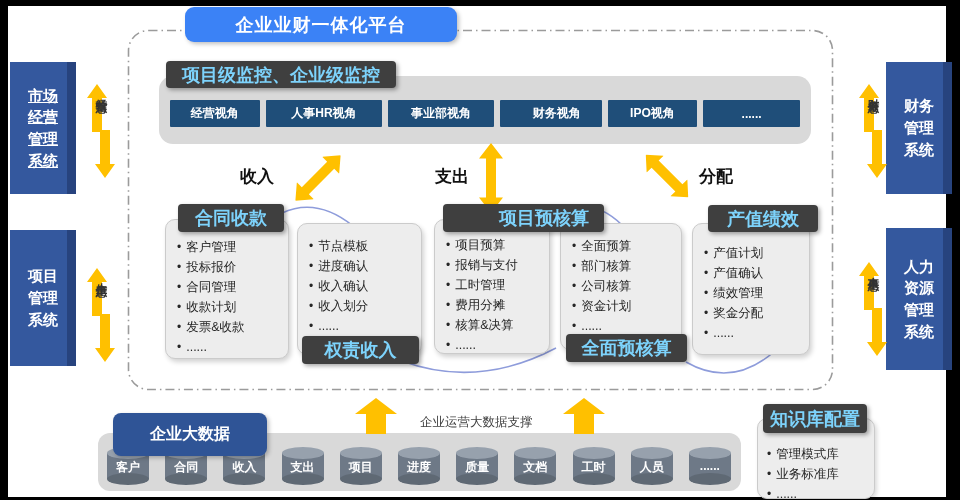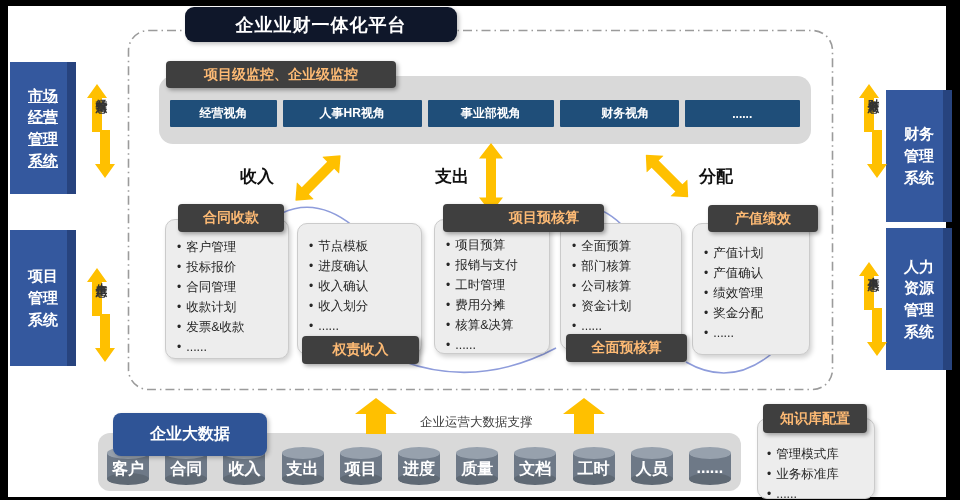--- a/index.html
+++ b/index.html
@@ -2,35 +2,35 @@
 <html><head>
 <meta charset="utf-8">
 <style>
   html,body{margin:0;padding:0;background:#000;}
   .stage{position:relative;width:960px;height:500px;background:#000;overflow:hidden;
          font-family:"Liberation Sans","DejaVu Sans",sans-serif;}
   .slide{position:absolute;left:8px;top:6px;width:938px;height:491px;background:#fff;}
   .abs{position:absolute;}
   .bg-layer{position:absolute;left:0;top:0;width:960px;height:500px;z-index:1;pointer-events:none;}
 
-  .title-box{left:185px;top:7px;width:272px;height:35px;background:#0f172a;border-radius:9px;
+  .title-box{left:185px;top:7px;width:272px;height:35px;background:#3b82f6;border-radius:9px;
     color:#fff;font-size:18px;font-weight:bold;display:flex;align-items:center;justify-content:center;
     letter-spacing:1px;z-index:5;box-shadow:2px 2px 4px rgba(0,0,0,.25);}
 
   .sys-box{width:66px;background:linear-gradient(to right,#34589E 0 87%,#27437E 87% 100%);
     color:#fff;font-size:15px;font-weight:bold;line-height:1.45;text-align:center;
     display:flex;align-items:center;justify-content:center;white-space:pre-line;z-index:4;}
 
   .info-flow{width:30px;height:94px;z-index:4;}
   .info-flow svg{position:absolute;left:0;top:0;}
   .info-flow .vtext{position:absolute;left:50%;top:6px;transform:translateX(-50%);
     writing-mode:vertical-rl;text-orientation:upright;font-size:11.5px;font-weight:bold;color:#333;
     letter-spacing:1px;}
 
-  .dark-header{background:#3F3F3F;color:#fdba74;font-weight:bold;font-size:14px;border-radius:4px;
+  .dark-header{background:#3F3F3F;color:#7dd3fc;font-weight:bold;font-size:18px;border-radius:4px;
     display:flex;align-items:center;justify-content:center;z-index:8;box-shadow:2px 2px 4px rgba(0,0,0,.35);}
 
   .top-panel{left:159px;top:76px;width:652px;height:68px;background:#D9D9D9;border-radius:14px;z-index:3;}
   .views-row{position:absolute;left:11px;top:24px;width:630px;display:flex;gap:6px;}
   .chip{background:#1F4E79;color:#fff;font-size:12px;font-weight:600;height:27px;
     display:flex;align-items:center;justify-content:center;border-radius:1px;flex:1 1 0;}
 
   .flow-label{font-size:17px;font-weight:bold;color:#111;z-index:6;}
   .yarrow{z-index:5;}
 
@@ -42,21 +42,21 @@
   .bullet-row .b{font-size:12px;}
 
   .bigdata-header{left:113px;top:413px;width:154px;height:43px;background:#2F5496;border-radius:8px;
     color:#fff;font-size:16px;font-weight:bold;display:flex;align-items:center;justify-content:center;
     z-index:6;box-shadow:2px 2px 4px rgba(0,0,0,.25);}
   .bottom-panel{left:98px;top:433px;width:643px;height:58px;background:#D9D9D9;border-radius:12px;z-index:3;}
   .db-row{position:absolute;left:106px;top:446px;width:626px;display:flex;justify-content:space-between;z-index:5;}
   .cyl{position:relative;width:44px;height:40px;flex:0 0 auto;}
   .cyl svg{position:absolute;left:0;top:0;}
   .cyl .cyl-label{position:absolute;left:0;top:13px;width:100%;text-align:center;
-    color:#fff;font-size:16px;font-weight:bold;}
+    color:#fff;font-size:12px;font-weight:bold;}
 
   .support-label{left:420px;top:414px;width:140px;font-size:12.5px;color:#404040;z-index:5;}
 
   .kb-panel{left:757px;top:418px;width:116px;height:79px;background:#EDEDED;border:1px solid #CBCBCB;
     border-radius:10px;z-index:3;box-shadow:2px 2px 4px rgba(0,0,0,.15);}
   .kb-panel .items{padding:25px 4px 4px 9px;}
 </style>
 </head>
 <body>
 
@@ -73,21 +73,21 @@
 
   <div class="abs title-box">企业业财一体化平台</div>
 
   <div class="abs sys-box" style="left:10px;top:62px;height:132px;text-decoration:underline;">市场
 经营
 管理
 系统</div>
   <div class="abs sys-box" style="left:10px;top:230px;height:136px;">项目
 管理
 系统</div>
-  <div class="abs sys-box" style="left:886px;top:62px;height:132px;margin-top:28px;">财务
+  <div class="abs sys-box" style="left:886px;top:62px;height:132px;">财务
 管理
 系统</div>
   <div class="abs sys-box" style="left:886px;top:228px;height:142px;">人力
 资源
 管理
 系统</div>
 
   <div class="abs info-flow" style="left:86px;top:84px;">
     <svg width="30" height="94" viewBox="0 0 30 94">
       <polygon points="11,0 21,14 16,14 16,48 6,48 6,14 1,14" fill="#FFC000"></polygon>
@@ -117,20 +117,21 @@
     <span class="vtext">人事信息</span>
   </div>
 
   <div class="abs dark-header" style="left:166px;top:61px;width:230px;height:27px;">项目级监控、企业级监控</div>
   <div class="abs top-panel">
     <div class="views-row">
         <div class="chip" style="flex-grow: 1;">经营视角</div>
         <div class="chip" style="flex-grow: 1.3;">人事HR视角</div>
         <div class="chip" style="flex-grow: 1.18;">事业部视角</div>
         <div class="chip" style="flex-grow: 1; padding-left: 12px;">财务视角</div>
+        <div class="chip" style="flex-grow: 1;">IPO视角</div>
         <div class="chip" style="flex-grow: 1.08;">......</div>
       </div>
   </div>
 
   <div class="abs flow-label" style="left:240px;top:165px;">收入</div>
   <div class="abs yarrow" style="left:286px;top:166px;width:64px;height:24px;transform:rotate(-45deg);">
     <svg width="64" height="24" viewBox="0 0 100 24" preserveAspectRatio="none">
       <polygon points="0,12 22,0 22,7 78,7 78,0 100,12 78,24 78,17 22,17 22,24" fill="#FFC000"></polygon>
     </svg>
   </div>

